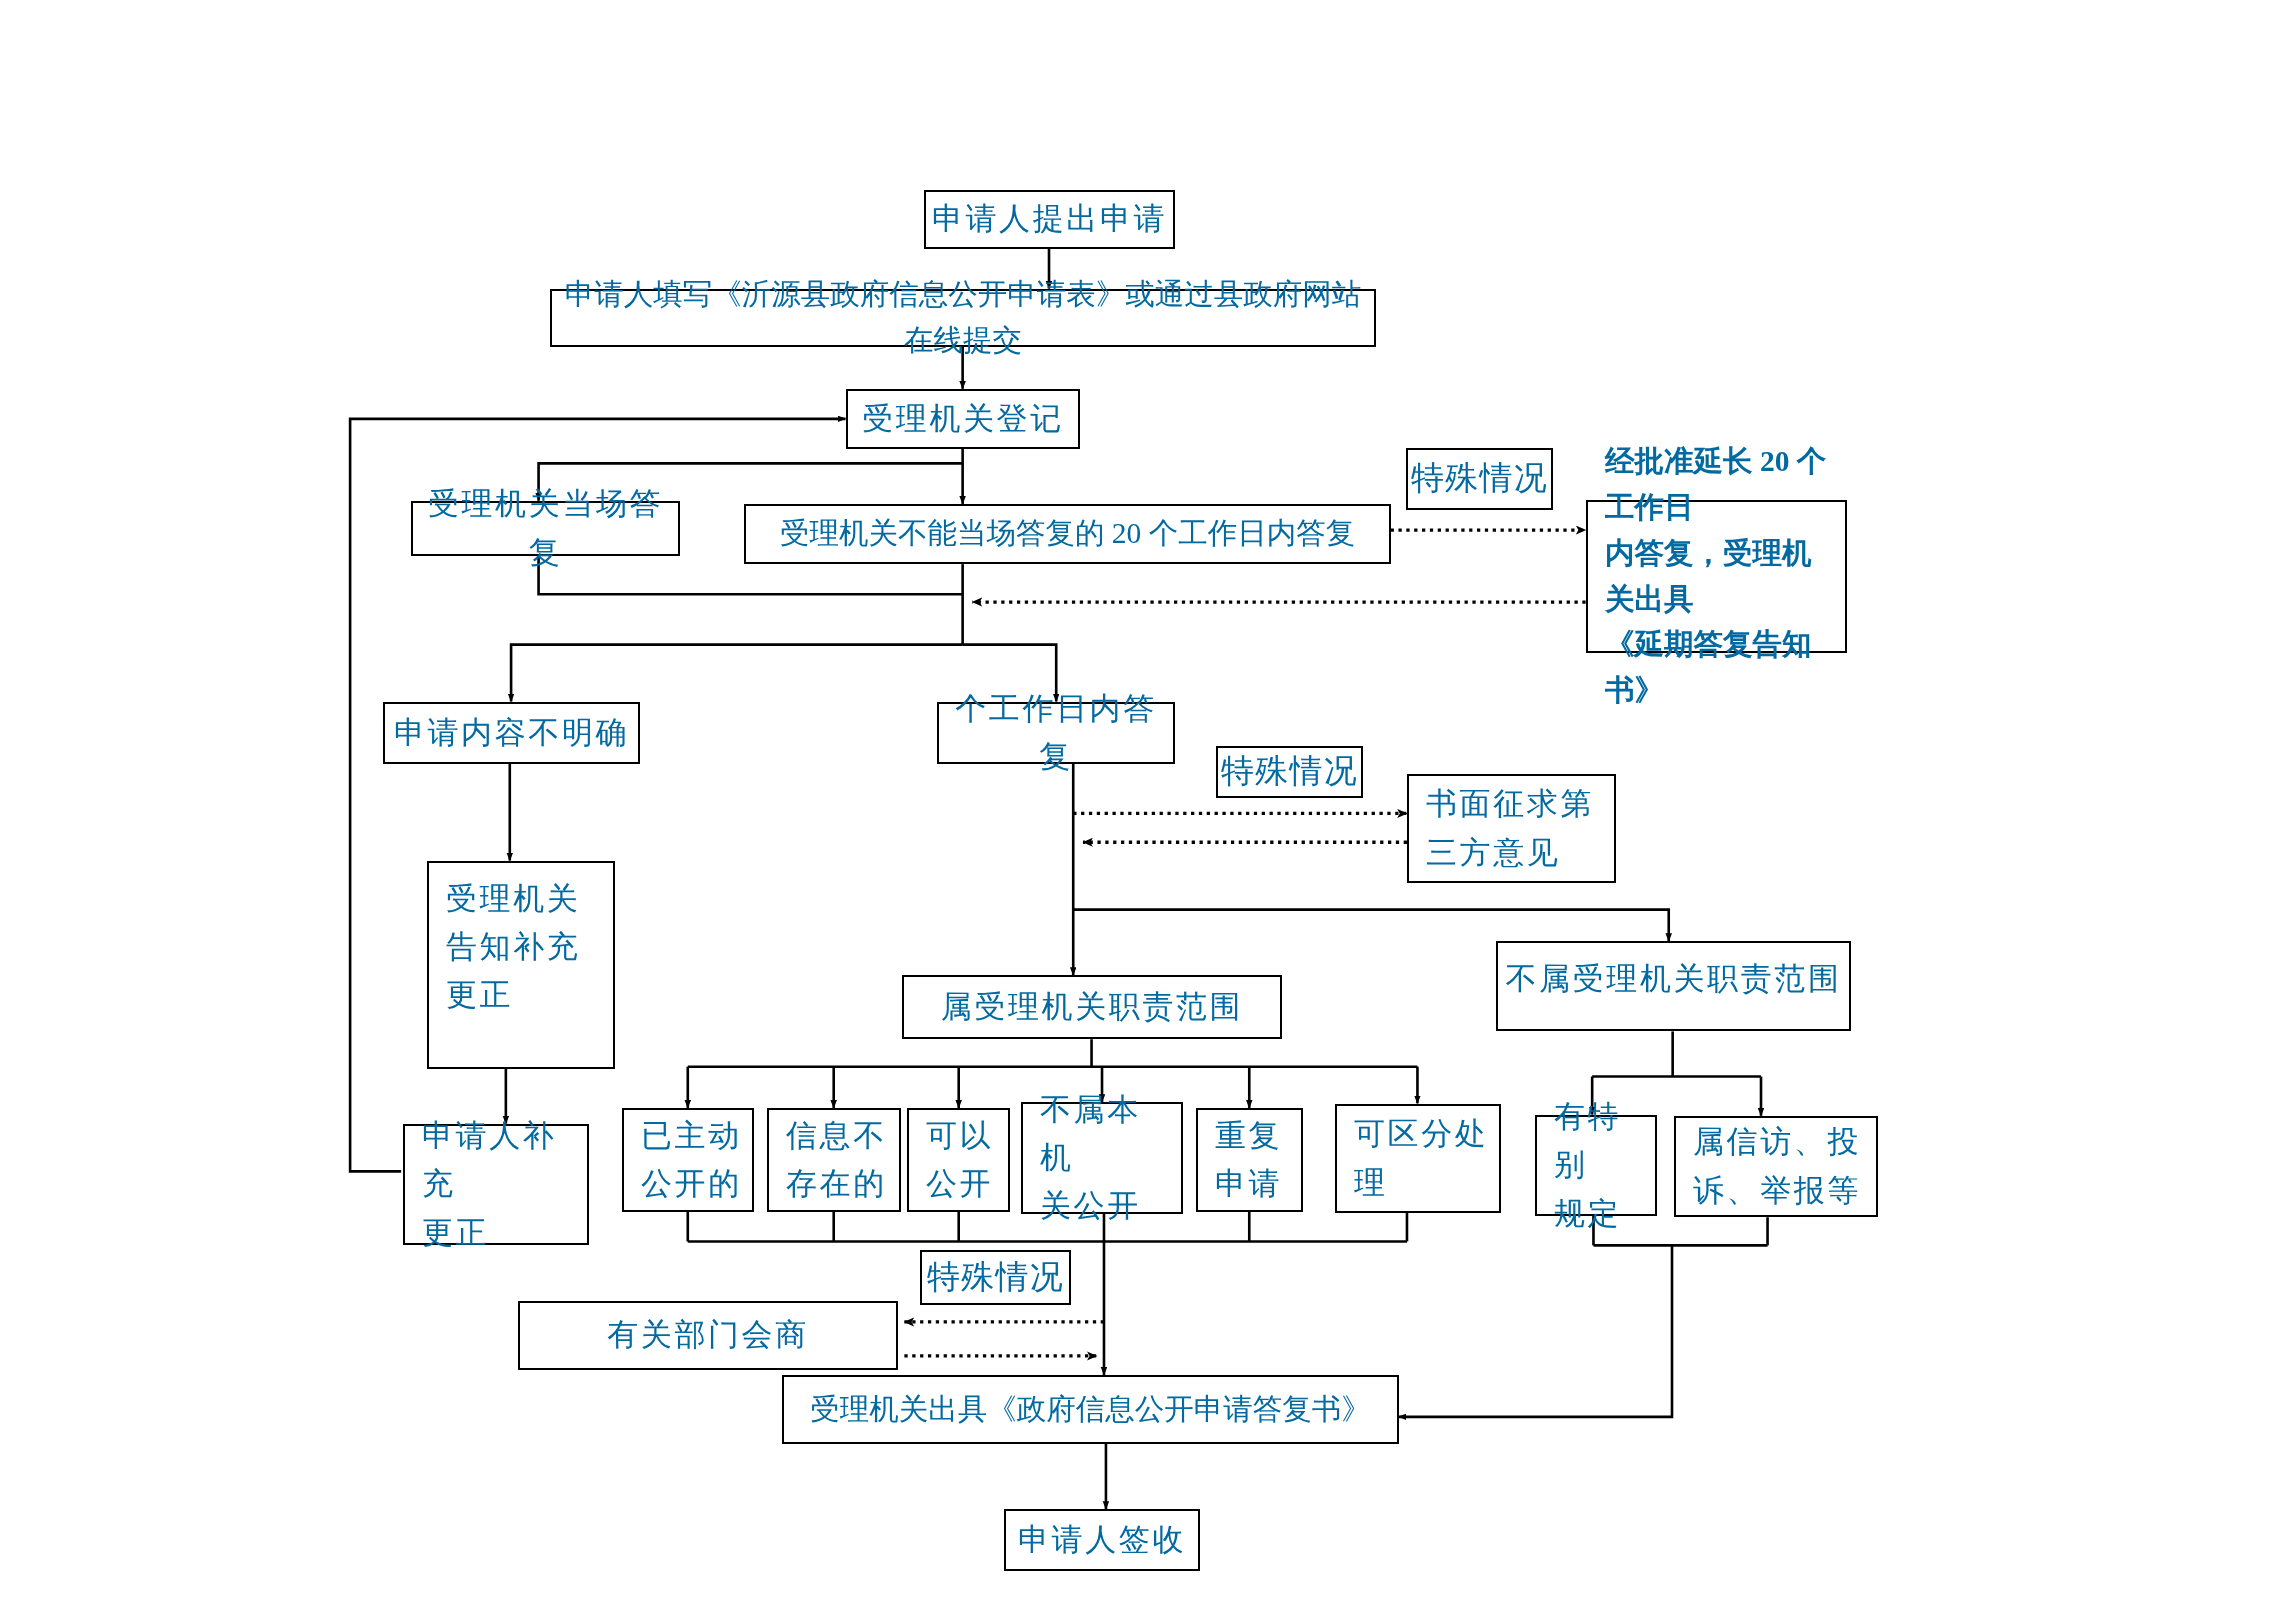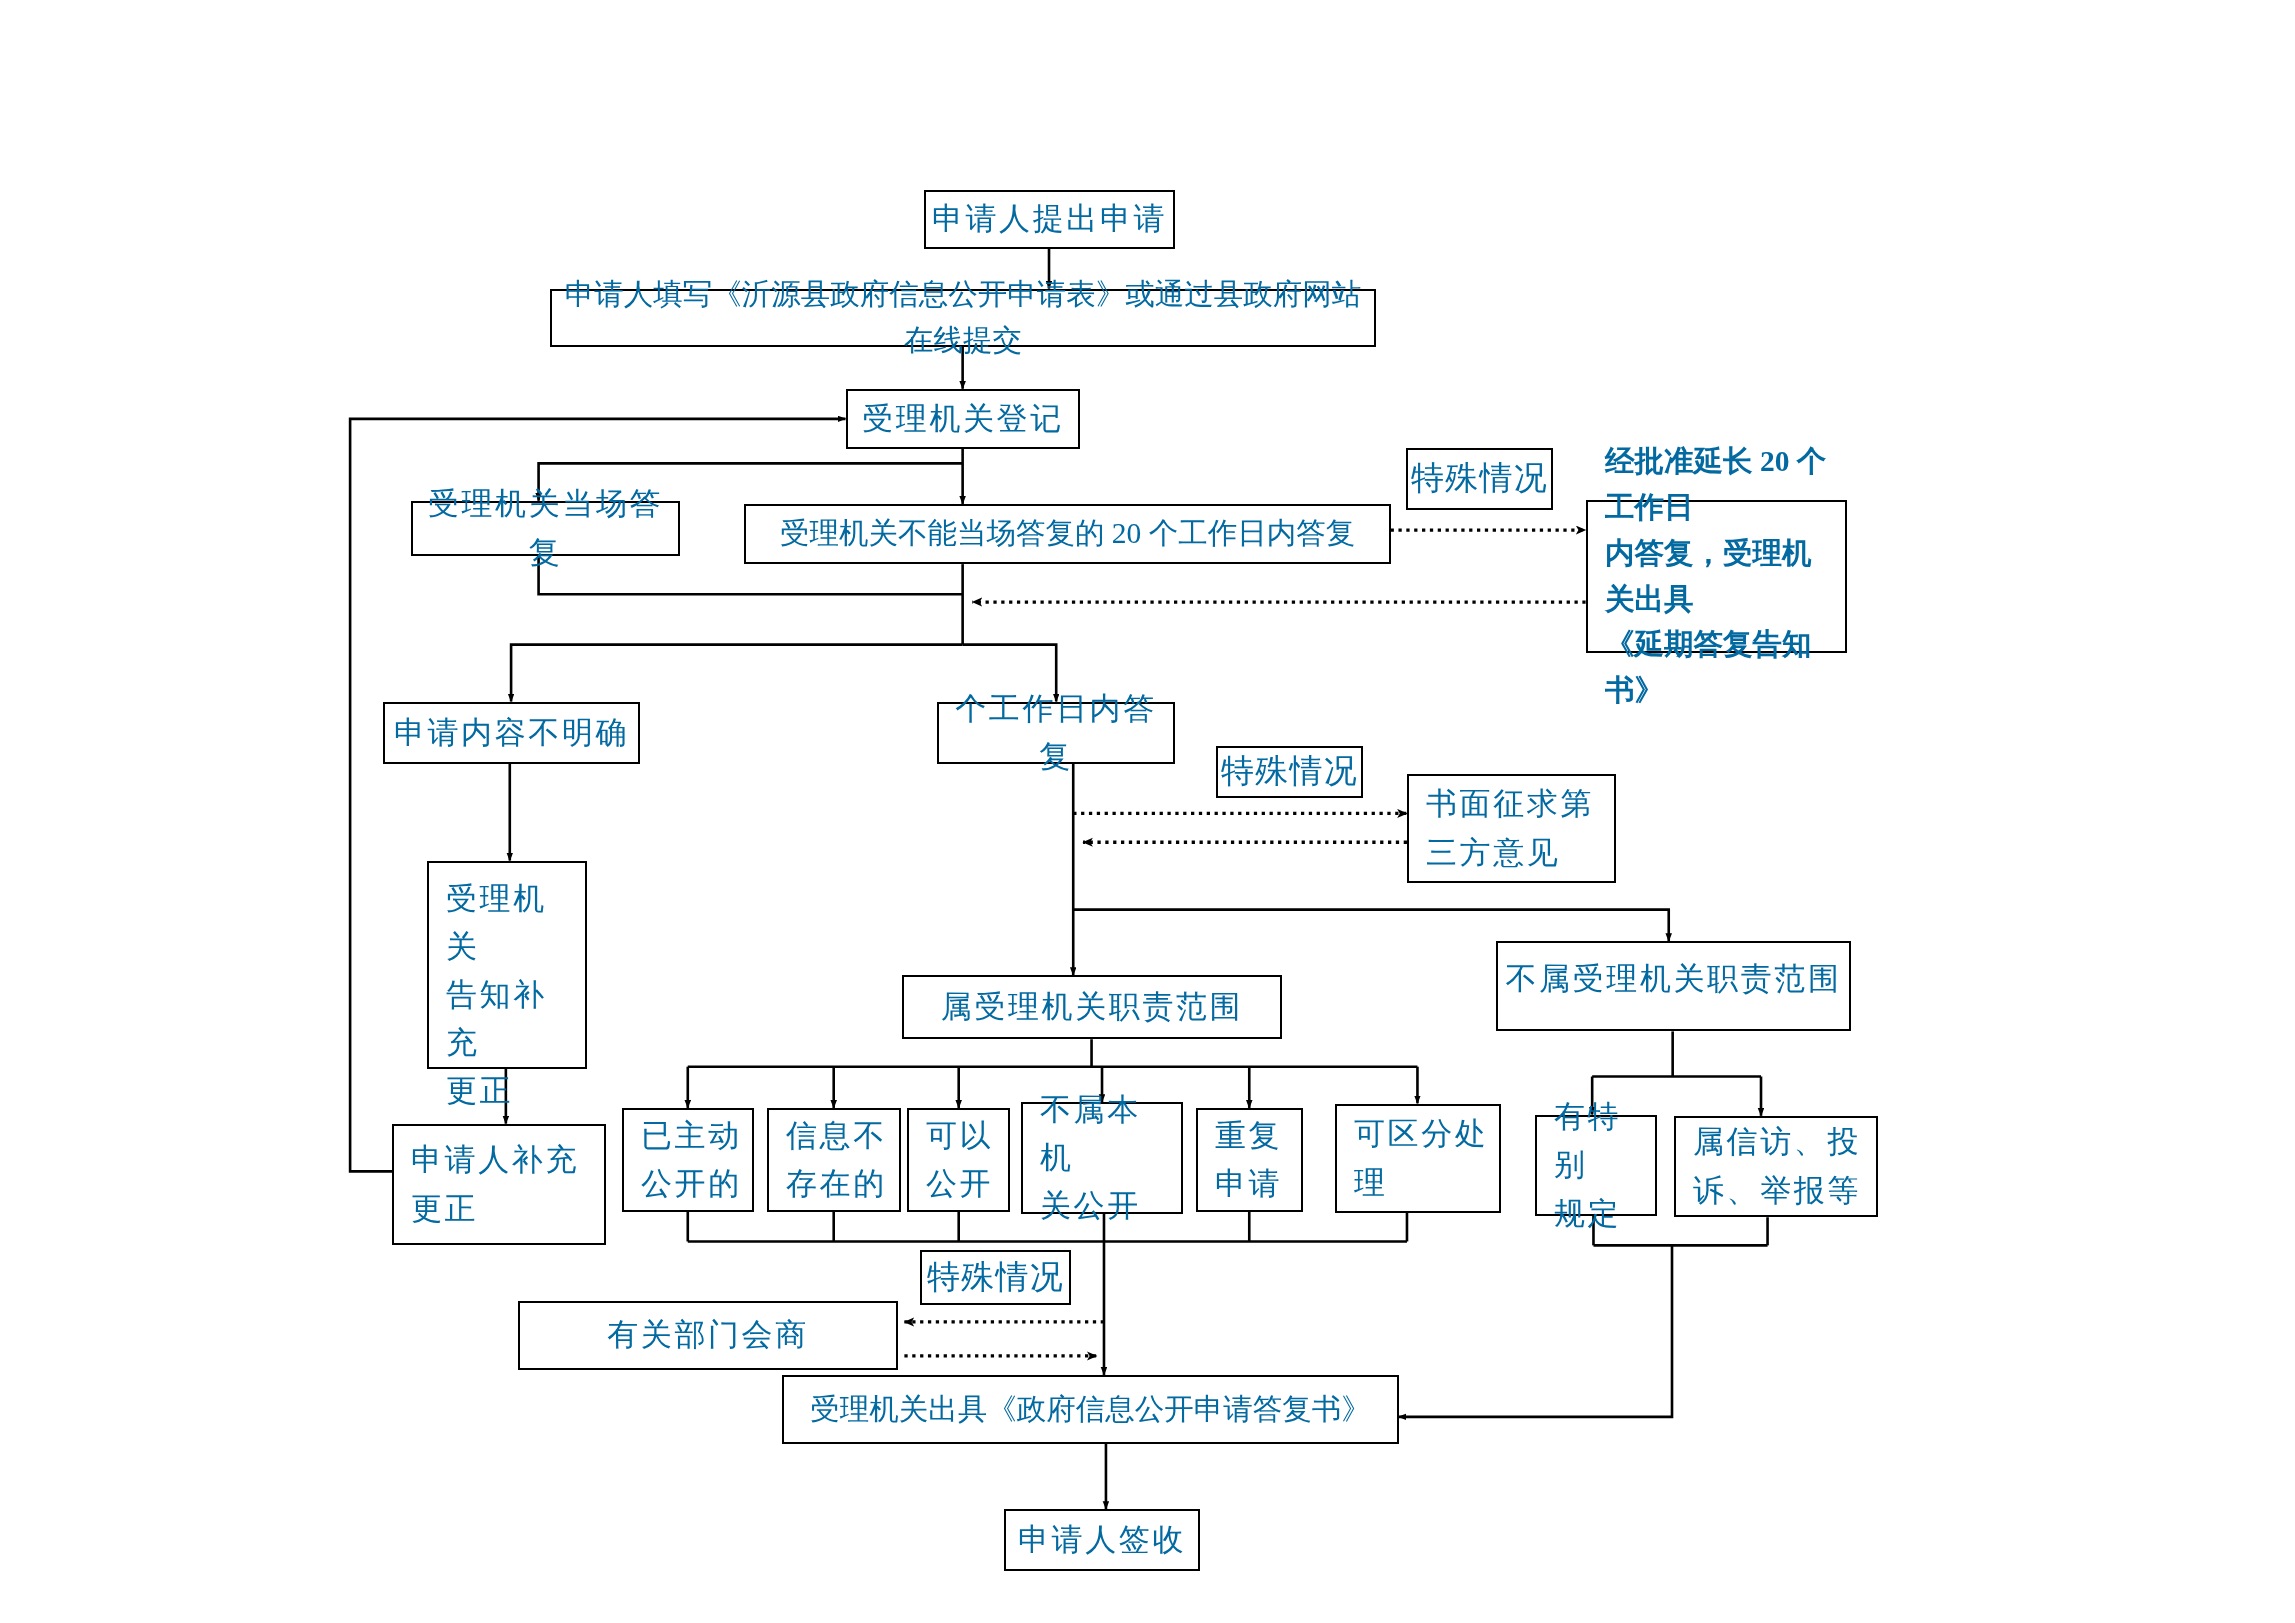--- a/index.html
+++ b/index.html
@@ -98,26 +98,26 @@
       <div class="node tight" style="left: 744px; top: 504px; width: 647px; height: 60px;">受理机关不能当场答复的 20 个工作日内答复</div>
       <div class="node small" style="left: 1406px; top: 448px; width: 147px; height: 62px;">特殊情况</div>
       <div class="node align-left tight" style="left: 1586px; top: 500px; width: 261px; height: 153px; font-weight: bold;">经批准延长 20 个工作日
 内答复，受理机关出具
 《延期答复告知书》</div>
       <div class="node" style="left: 383px; top: 702px; width: 257px; height: 62px;">申请内容不明确</div>
       <div class="node" style="left: 937px; top: 702px; width: 238px; height: 62px;">个工作日内答复</div>
       <div class="node small" style="left: 1216px; top: 746px; width: 147px; height: 52px;">特殊情况</div>
       <div class="node align-left" style="left: 1407px; top: 774px; width: 209px; height: 109px;">书面征求第
 三方意见</div>
-      <div class="node align-left valign-top" style="left: 427px; top: 861px; width: 160px; height: 208px;">受理机关
+      <div class="node align-left valign-top" style="left: 427px; top: 861px; width: 188px; height: 208px;">受理机关
 告知补充
 更正</div>
       <div class="node" style="left: 902px; top: 975px; width: 380px; height: 64px;">属受理机关职责范围</div>
       <div class="node valign-top" style="left: 1496px; top: 941px; width: 355px; height: 90px;">不属受理机关职责范围</div>
-      <div class="node align-left" style="left: 392px; top: 1124px; width: 214px; height: 121px;">申请人补充
+      <div class="node align-left" style="left: 403px; top: 1124px; width: 186px; height: 121px;">申请人补充
 更正</div>
       <div class="node align-left" style="left: 622px; top: 1108px; width: 132px; height: 104px;">已主动
 公开的</div>
       <div class="node align-left" style="left: 767px; top: 1108px; width: 134px; height: 104px;">信息不
 存在的</div>
       <div class="node align-left" style="left: 907px; top: 1108px; width: 103px; height: 104px;">可以
 公开</div>
       <div class="node align-left" style="left: 1021px; top: 1102px; width: 162px; height: 112px;">不属本机
 关公开</div>
       <div class="node align-left" style="left: 1196px; top: 1108px; width: 107px; height: 104px;">重复

